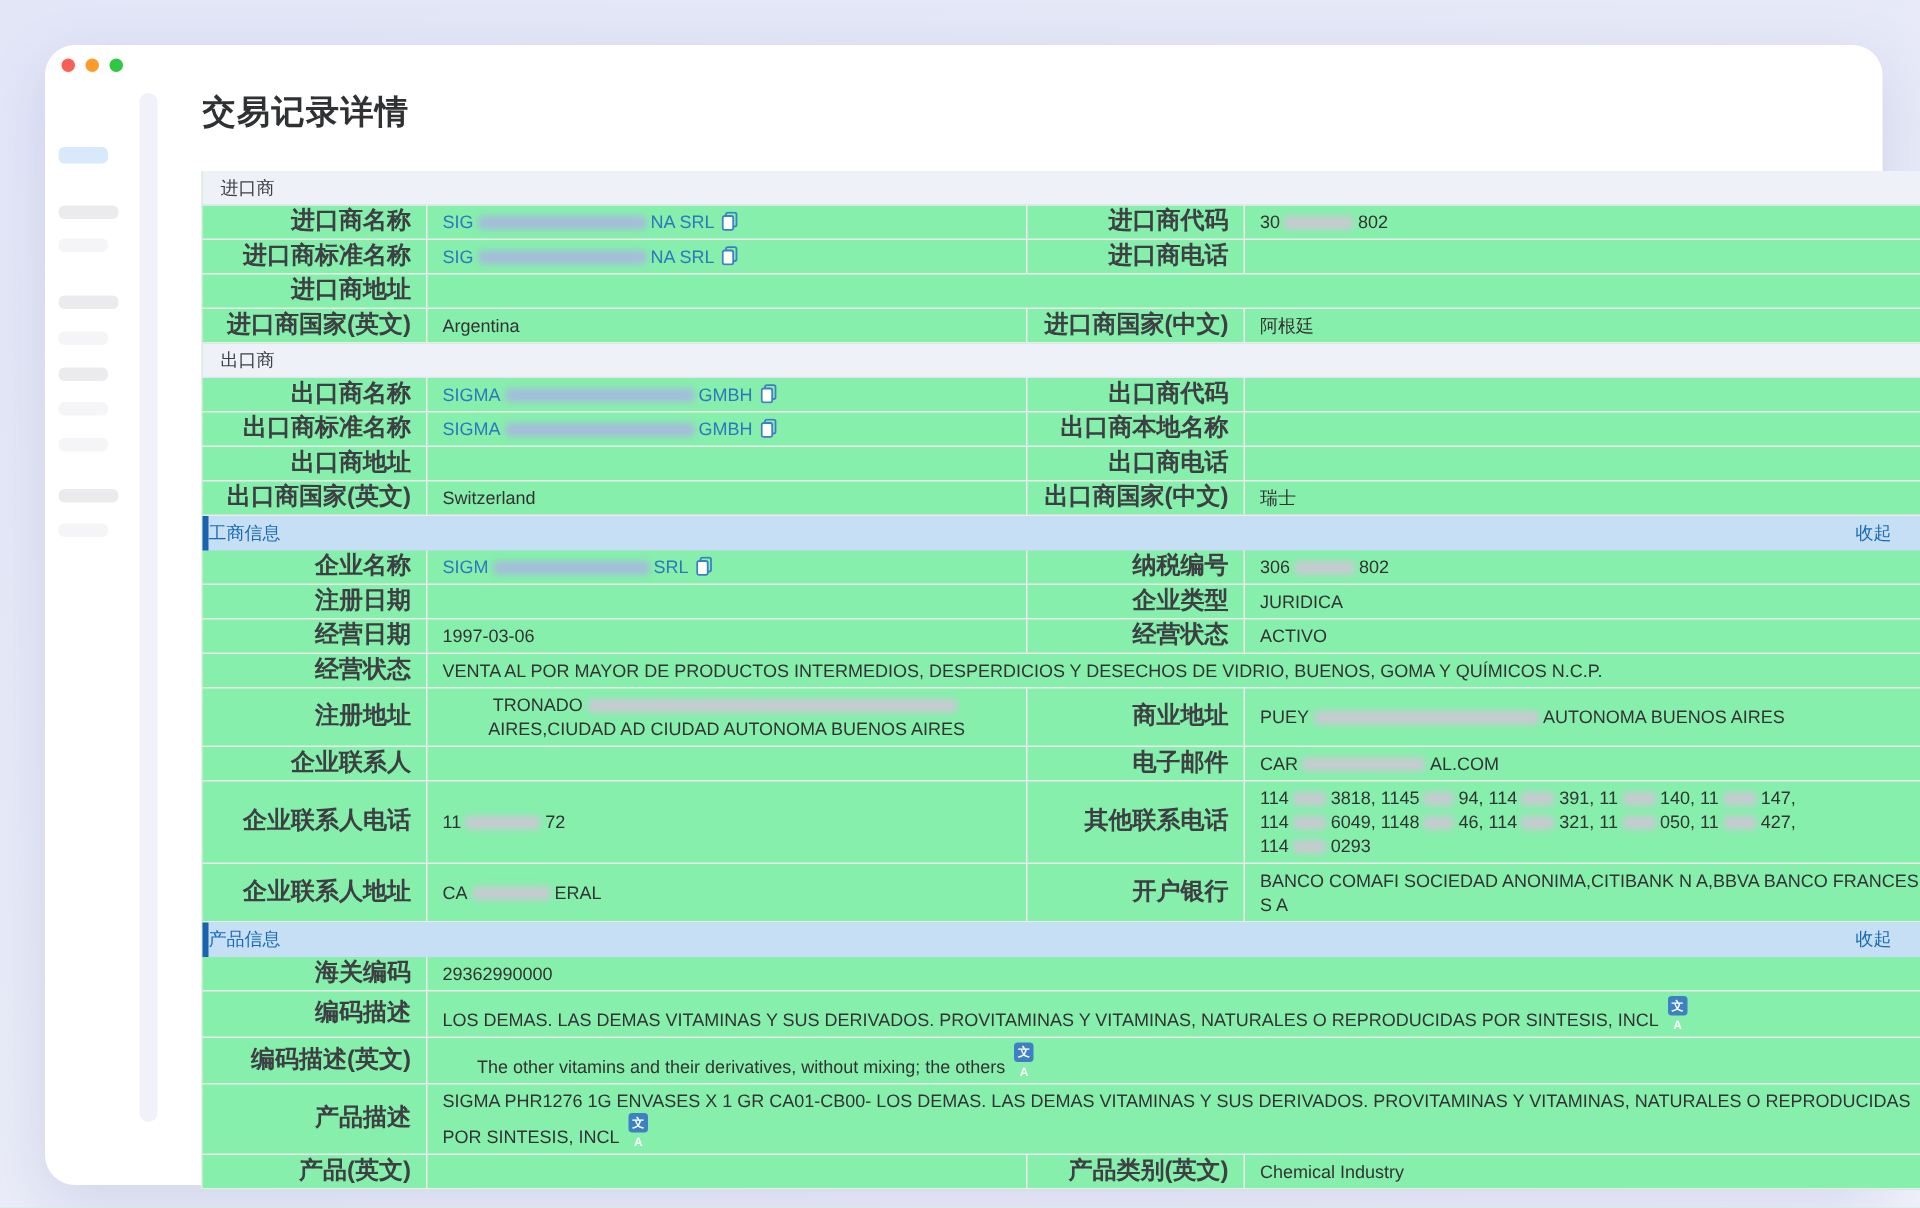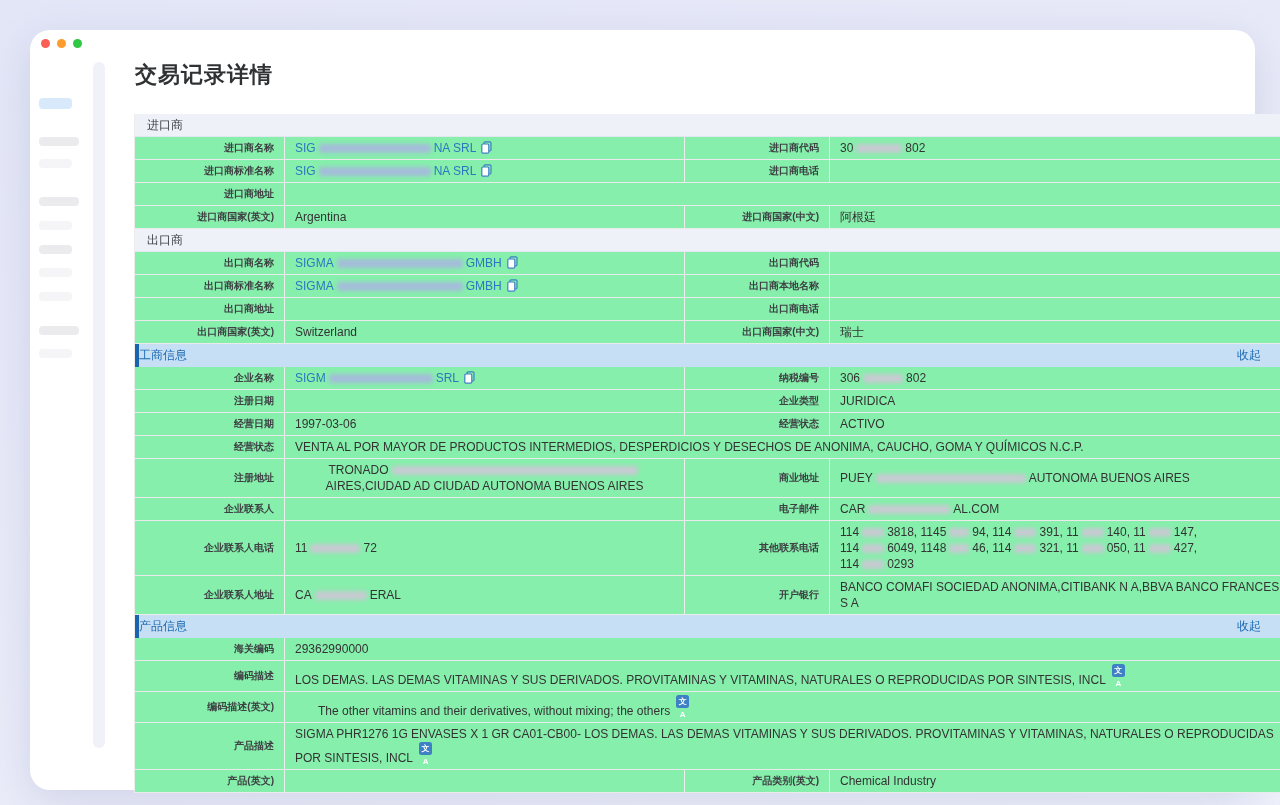--- a/index.html
+++ b/index.html
@@ -30,21 +30,21 @@
   .sec-head.plain{background:#eef1f8;color:#3c3f45;padding-left:12px;border-bottom:1px solid #e3e7ef;}
   .sec-head.accent{background:#c7dff5;color:#1a6ab3;position:relative;padding-left:4px;}
   .sec-head.accent .bar{position:absolute;left:0;top:0;width:4px;height:100%;background:#1b63ae;}
   .sec-title{white-space:nowrap;}
   .collapse{margin-left:auto;margin-right:10px;display:flex;align-items:flex-start;gap:19px;color:#1a6ab3;cursor:pointer;}
   .chev{width:6px;height:6px;border-top:1.6px solid #1a6ab3;border-right:1.6px solid #1a6ab3;
         transform:rotate(-45deg) translate(1px,2px);display:inline-block;}
   .row{display:flex;border-bottom:1px solid #ebebeb;box-sizing:border-box;align-items:stretch;}
   .lbl{width:150px;box-sizing:border-box;border-right:1px solid #ededed;
        display:flex;align-items:center;justify-content:flex-end;
-       padding:3px 10px 3px 4px;font-size:10px;font-weight:bold;color:#3d4043;line-height:14px;}
+       padding:3px 10px 3px 4px;font-size:16px;font-weight:bold;color:#3d4043;line-height:14px;}
   .lbl.r2{width:146px;border-left:1px solid #ededed;}
   .val{box-sizing:border-box;display:flex;align-items:center;padding:3px 10px;font-size:12px;color:#333;}
   .val.v1{width:399px;flex:none;text-align:center;}
   .val.v2{flex:1;}
   .val.vspan{flex:1;}
   .val-in{display:inline-block;line-height:16px;}
   .val.link .val-in{color:#2e77c0;}
   .blur{display:inline-block;height:9px;border-radius:2px;background:#c7cad1;
         filter:blur(2.3px);vertical-align:middle;margin:0 3px;}
   .link .blur{background:#a4bcda;}
@@ -212,21 +212,21 @@
         <span class="val-in"><span>1997-03-06</span></span>
       </div>
       <div class="lbl r2">经营状态</div>
       <div class="val v2">
         <span class="val-in"><span>ACTIVO</span></span>
       </div>
     </div>
     <div class="row" style="min-height: 23px;">
       <div class="lbl">经营状态</div>
       <div class="val vspan">
-        <span class="val-in"><span>VENTA AL POR MAYOR DE PRODUCTOS INTERMEDIOS, DESPERDICIOS Y DESECHOS DE ANONIMA, CAUCHO, GOMA Y QUÍMICOS N.C.P.</span></span>
+        <span class="val-in"><span>VENTA AL POR MAYOR DE PRODUCTOS INTERMEDIOS, DESPERDICIOS Y DESECHOS DE VIDRIO, BUENOS, GOMA Y QUÍMICOS N.C.P.</span></span>
       </div>
     </div>
     <div class="row" style="min-height: 36px;">
       <div class="lbl">注册地址</div>
       <div class="val v1">
         <span class="val-in"><span>TRONADO</span><span class="blur" style="width: 246px;"></span><span>AIRES,CIUDAD AD CIUDAD AUTONOMA BUENOS AIRES</span></span>
       </div>
       <div class="lbl r2">商业地址</div>
       <div class="val v2">
         <span class="val-in"><span>PUEY</span><span class="blur" style="width: 150px;"></span><span>AUTONOMA BUENOS AIRES</span></span>

